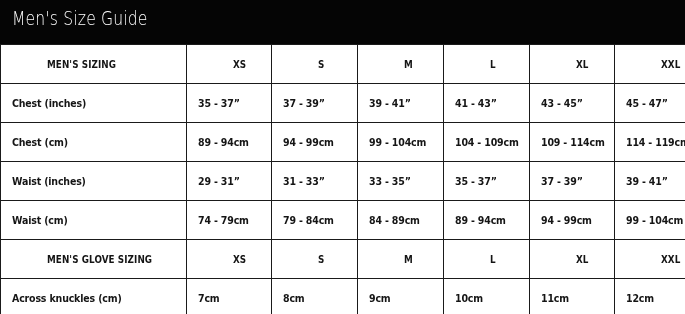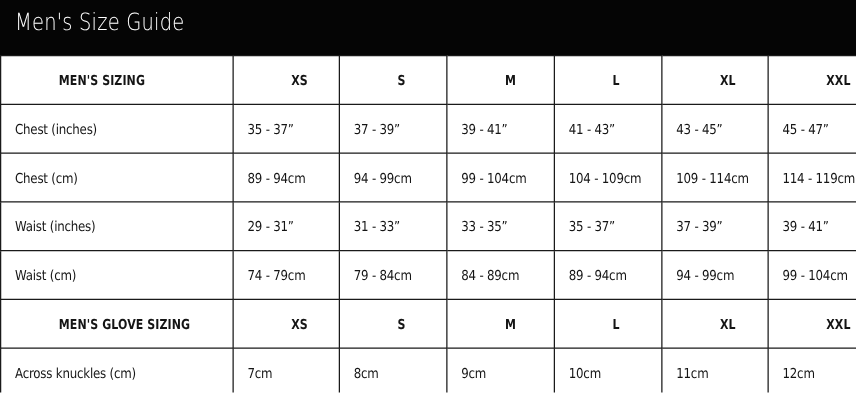--- a/index.html
+++ b/index.html
@@ -54,21 +54,21 @@
     width: 700px;
     border-collapse: collapse;
     table-layout: fixed;
   }
   .size-table td {
     border: 1px solid #1a1a1a;
     height: 38px;
     padding: 0 0 0 11px;
     vertical-align: middle;
     font-size: 11px;
-    font-weight: 400;
+    font-weight: 700;
     color: #151515;
     white-space: nowrap;
     overflow: hidden;
     font-family: "DejaVu Sans", sans-serif;
     letter-spacing: -0.2px;
   }
   .size-table td .cellspan {
     display: inline-block;
     transform: scaleX(0.86);
     transform-origin: left center;

